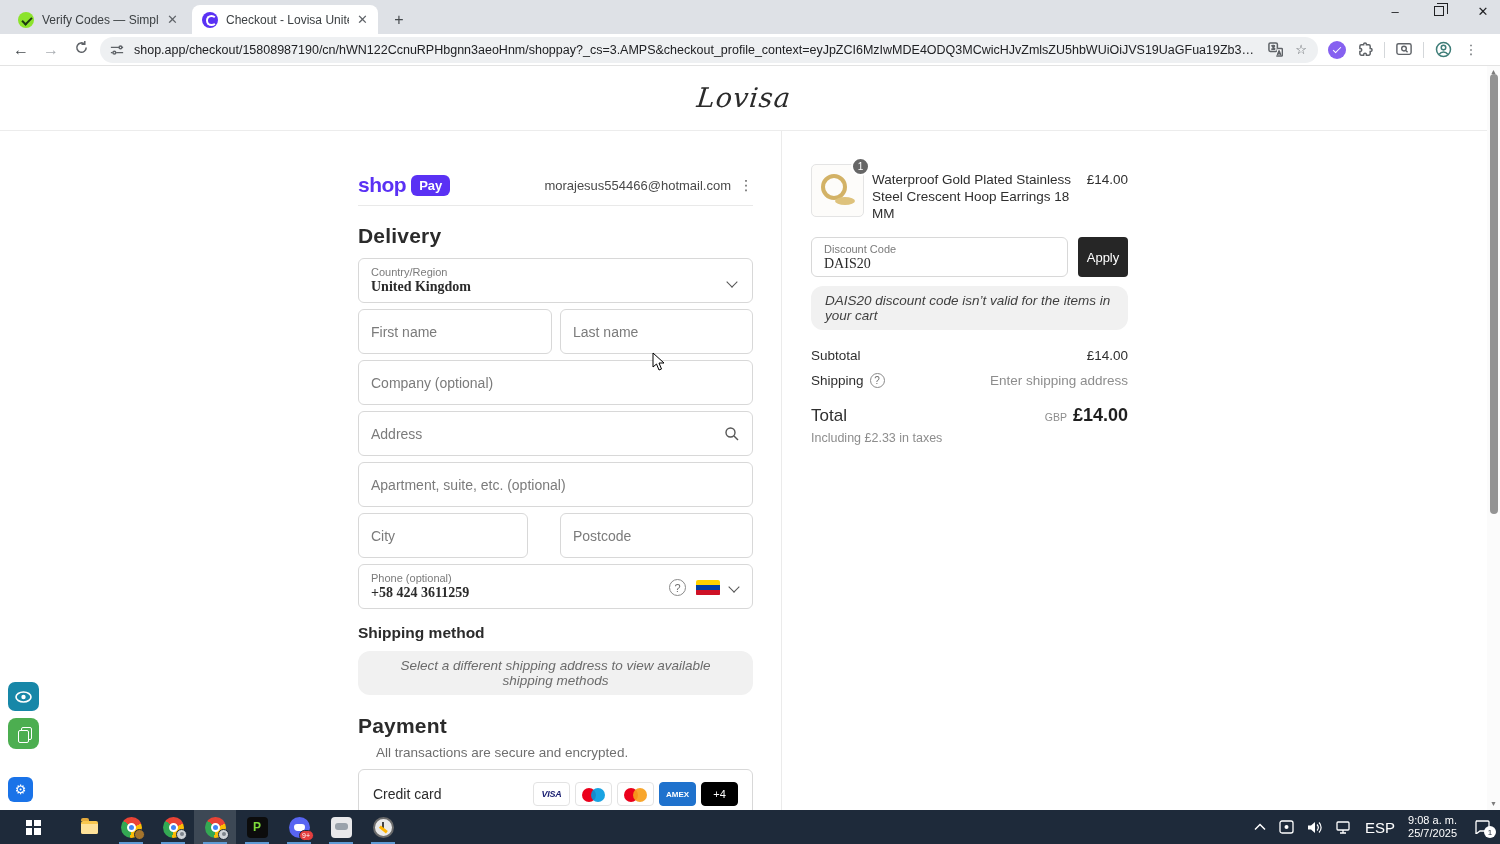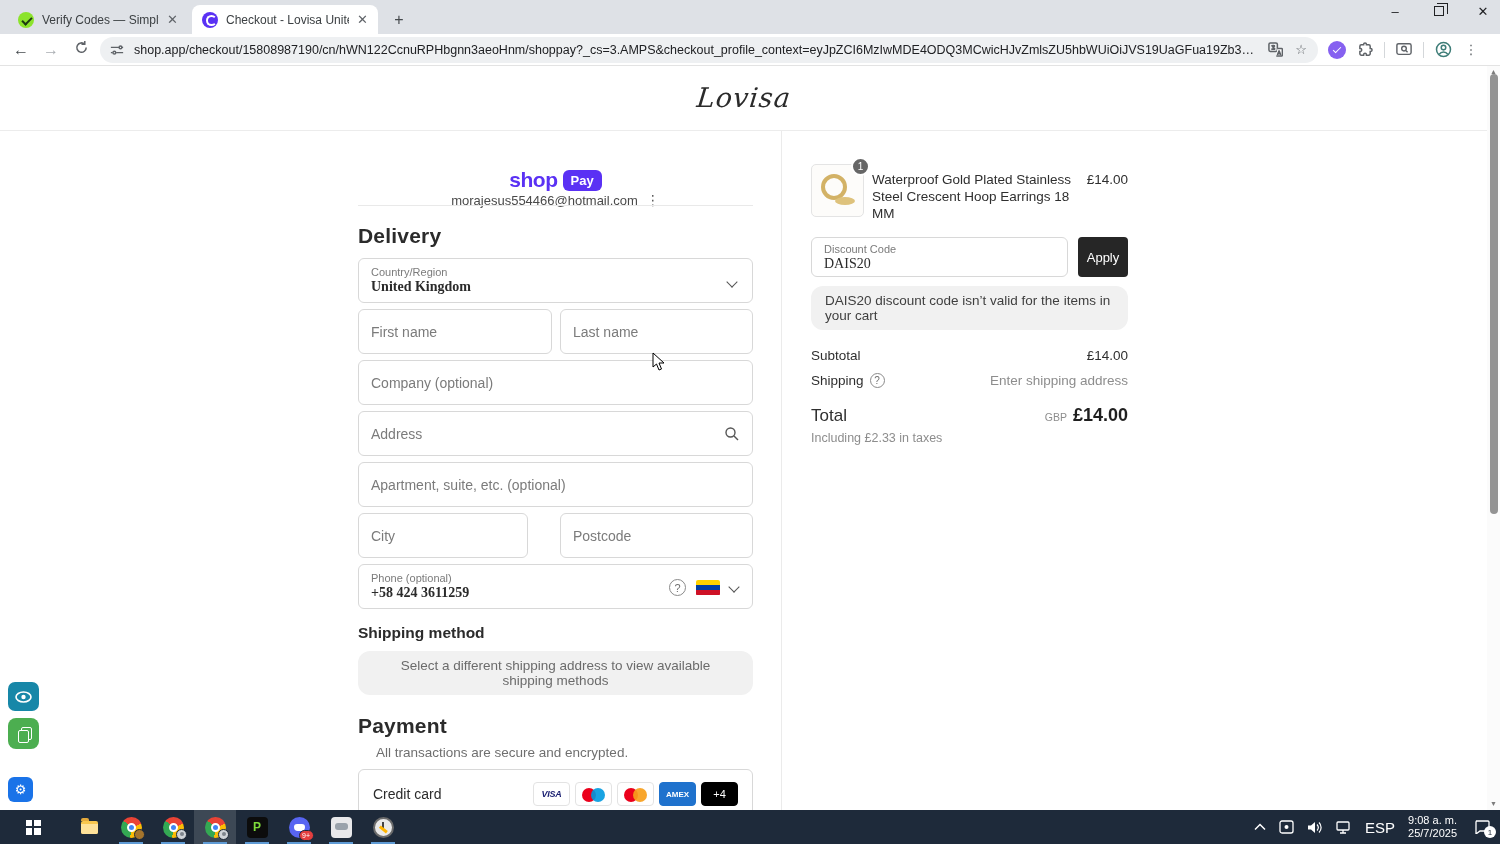--- a/index.html
+++ b/index.html
@@ -37,40 +37,40 @@
   svg.gico { stroke:#5f6368; fill:none; stroke-width:1.6; }
 
   
   #page { position:absolute; top:66px; left:0; width:1500px; height:744px; background:#fff; overflow:hidden; color:#2f2f2f; }
   #site-header { position:absolute; top:0; left:0; width:1500px; height:65px; border-bottom:1px solid #ececec; }
   #logo { position:absolute; top:16px; left:0; width:1488px; text-align:center; font-family:"DejaVu Serif", serif; font-style:italic; font-size:27px; color:#2b2b2b; letter-spacing:1px; transform:skewX(-6deg); }
   #vdivider { position:absolute; left:781px; top:65px; bottom:0; width:1px; background:#ebebeb; }
 
   
   .lc { left:358px; width:395px; }
-  #sp-row { position:absolute; top:102px; height:34px; display:flex; align-items:center; justify-content:space-between;flex-direction:column; }
+  #sp-row { position:absolute; top:102px; height:34px; display:flex; align-items:center; justify-content:space-between; }
   #sp-logo { display:flex; align-items:center; gap:5px; }
   #sp-word { color:#5a31f4; font-weight:bold; font-size:21px; letter-spacing:-0.5px; }
   #sp-badge { background:#5a31f4; color:#fff; font-weight:bold; font-size:13px; padding:3px 8px; border-radius:6px; }
   #sp-right { display:flex; align-items:center; gap:8px; }
   #sp-email { font-size:13px; color:#4a4a4a; }
   .kebab { color:#5a5a5a; font-size:14px; letter-spacing:0; }
   #sp-divider { position:absolute; top:139px; height:1px; background:#e9e9e9; }
   .h1 { position:absolute; font-size:21px; font-weight:bold; color:#2b2b2b; letter-spacing:0.2px; }
   .h2 { position:absolute; font-size:15.5px; font-weight:bold; color:#2b2b2b; }
 
   .fld { position:absolute; background:#fff; border:1px solid #d8d8d8; border-radius:6px; height:45px; display:flex; align-items:center; padding:0 12px; font-size:14px; color:#2f2f2f; }
   .fld input { border:none; outline:none; width:100%; font-size:14px; color:#2f2f2f; background:transparent; font-family:"Liberation Sans", sans-serif; }
   .fld input::placeholder { color:#7b7b7b; opacity:1; }
   .stack { flex-direction:column; align-items:flex-start; justify-content:center; gap:1px; }
   .stack .lbl { font-size:11px; color:#7b7b7b; line-height:12px; }
   .stack .val { font-size:14px; font-weight:bold; color:#2b2b2b; line-height:16px;font-family:Liberation Serif, serif; }
   .chev { position:absolute; width:10px; height:10px; }
   .chev::before { content:""; position:absolute; left:0; top:2px; width:7px; height:7px; border:1.5px solid #555; border-top:none; border-left:none; transform:rotate(45deg); }
-  .notice { position:absolute; background:#f1f1f1; border-radius:12px; display:flex; align-items:center; font-size:13.5px; color:#6b6b6b; }
+  .notice { position:absolute; background:#f1f1f1; border-radius:12px; display:flex; align-items:center; font-size:13.5px; color:#6b6b6b;font-style:italic; }
   .qmark { width:17px; height:17px; border:1.2px solid #8a8a8a; border-radius:50%; color:#6f6f6f; font-size:11px; display:flex; align-items:center; justify-content:center; }
   #flag { width:24px; height:16px; border-radius:2px; overflow:hidden; display:flex; flex-direction:column; }
   #flag div { flex:1; }
   .f-y{background:#ffd100;} .f-b{background:#003da5;} .f-r{background:#ce1126;}
 
   #secure-note { position:absolute; font-size:13.5px; color:#6f6f6f; }
   #cc-box { position:absolute; border:1px solid #d8d8d8; border-radius:6px 6px 0 0; height:80px; background:#fff; display:flex; align-items:flex-start; justify-content:space-between; padding:12px 14px; }
   #cc-label { font-size:14px; color:#2b2b2b; margin-top:4px; }
   #cc-icons { display:flex; gap:5px; }
   .card { width:37px; height:24px; border-radius:4px; border:1px solid #e3e3e3; background:#fff; display:flex; align-items:center; justify-content:center; font-size:9px; font-weight:bold; position:relative; }

